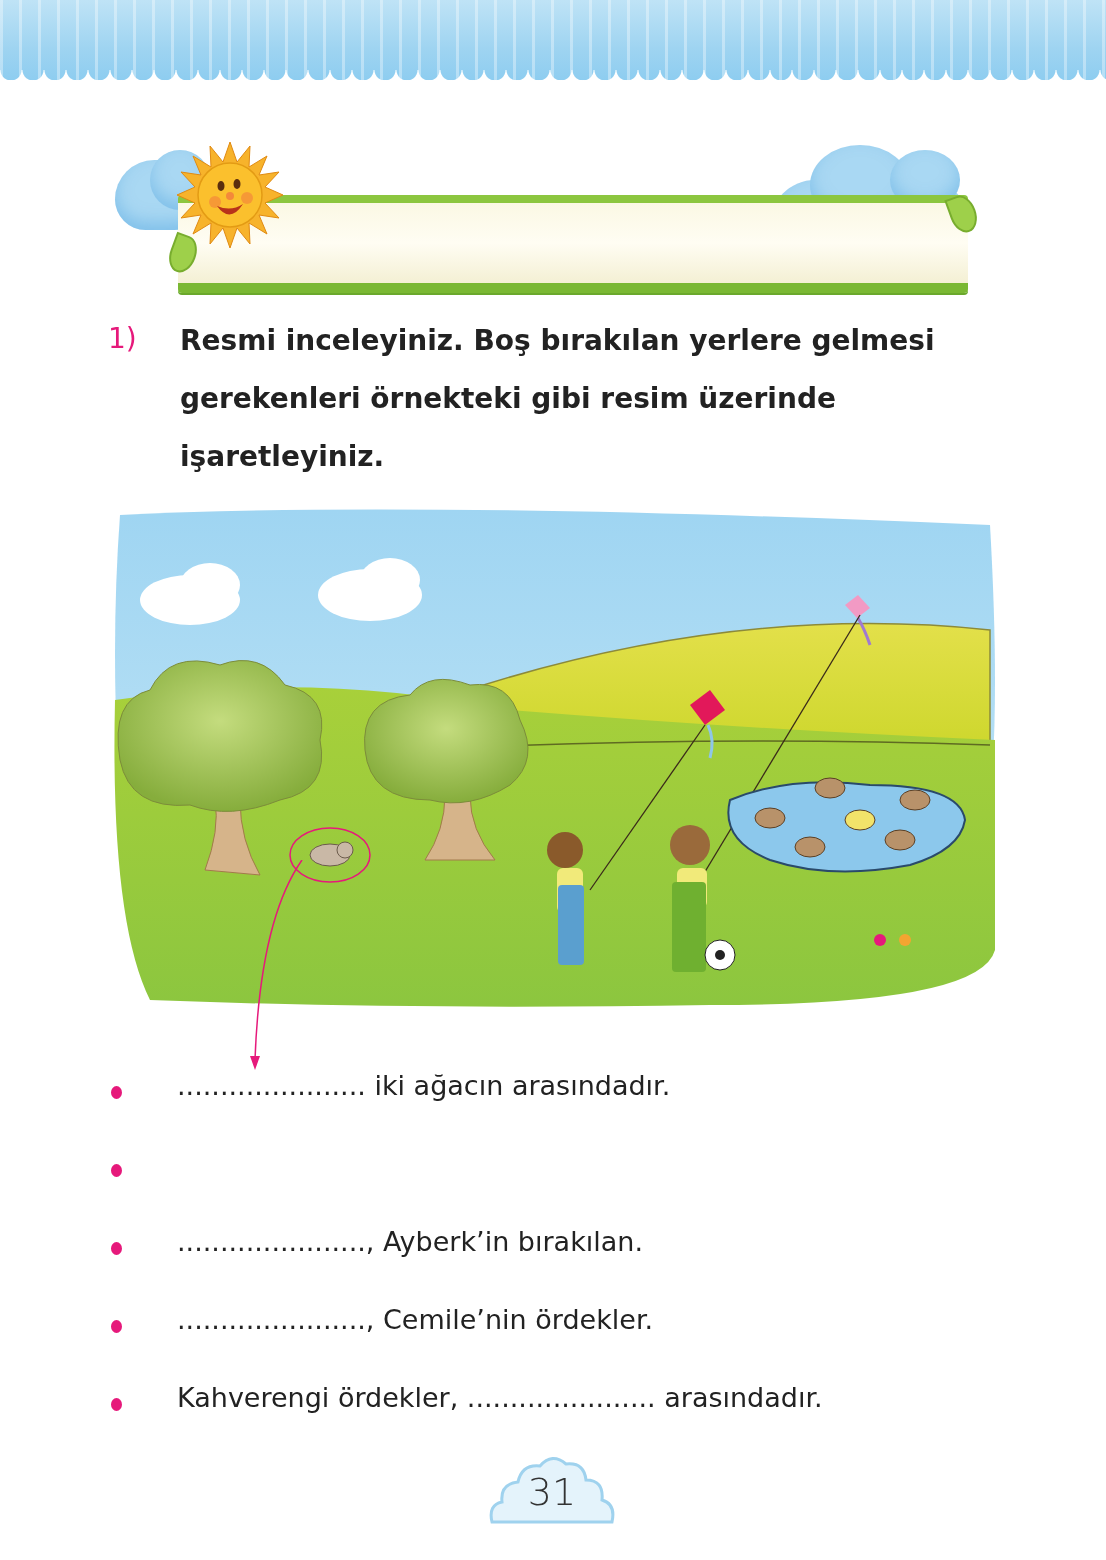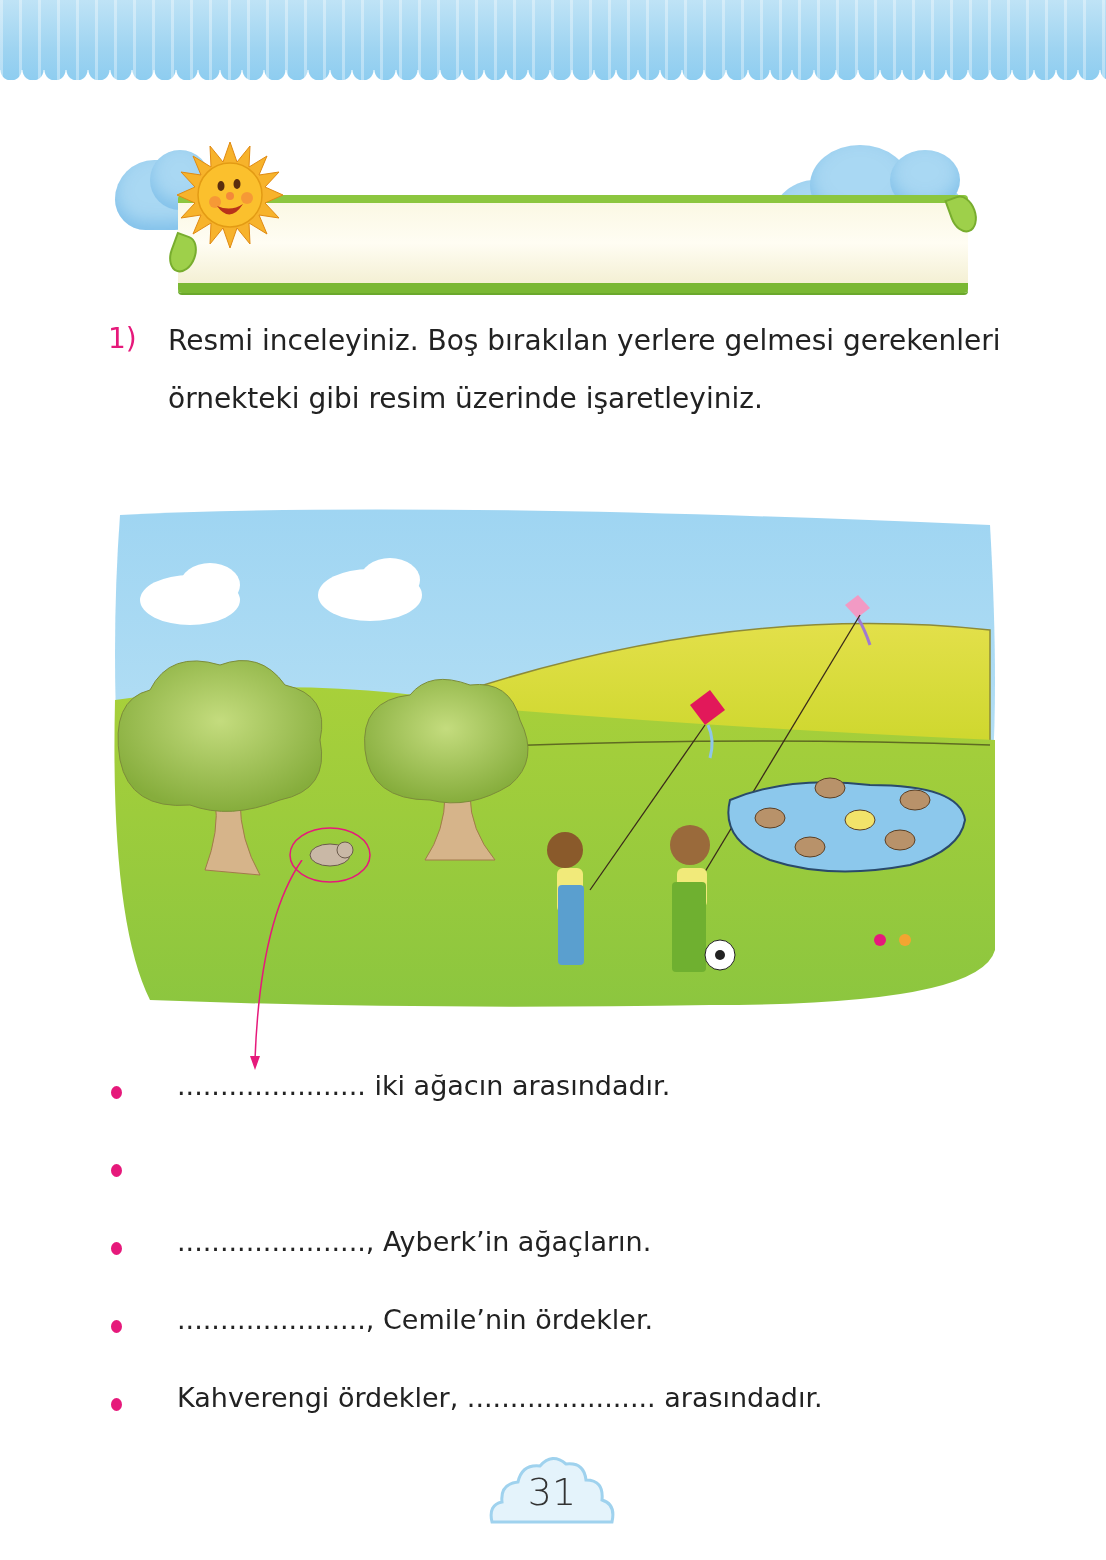--- a/index.html
+++ b/index.html
@@ -58,22 +58,22 @@
   }
   
   .question {
     position:absolute; left:108px; top:322px; width:920px;
   }
   .q-number {
     position:absolute; left:0; top:0; font-size:28px; color:#e6197b;
     font-family:"DejaVu Sans", sans-serif;
   }
   .q-text {
-    position:absolute; left:60px; top:0; width:860px;
-    font-size:28px; line-height:58px; font-weight:400; color:#222;
+    position:absolute; left:72px; top:0; width:860px;
+    font-size:28px; line-height:58px; font-weight:700; color:#222;
     margin-top:-10px;
   }
   
   .scene {
     position:absolute; left:110px; top:500px; width:895px; height:520px;
   }
   .scene svg { width:100%; height:100%; display:block; }
   
   .arrow {
     position:absolute; left:240px; top:860px; width:130px; height:220px;
@@ -236,21 +236,21 @@
 <div class="items">
   <div class="item">
     <span class="bullet"></span>
     <span class="item-text">...................... iki ağacın arasındadır.</span>
   </div>
   <div class="item">
     <span class="bullet"></span>
   </div>
   <div class="item">
     <span class="bullet"></span>
-    <span class="item-text">......................, Ayberk’in ağaçların.</span>
+    <span class="item-text">......................, Ayberk’in bırakılan.</span>
   </div>
   <div class="item">
     <span class="bullet"></span>
     <span class="item-text">......................, Cemile’nin ördekler.</span>
   </div>
   <div class="item">
     <span class="bullet"></span>
     <span class="item-text">Kahverengi ördekler, ...................... arasındadır.</span>
   </div>
 </div>

